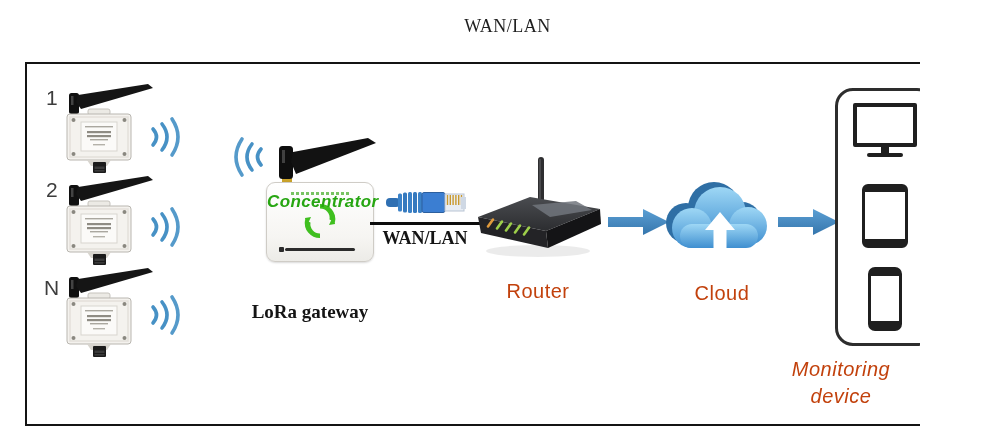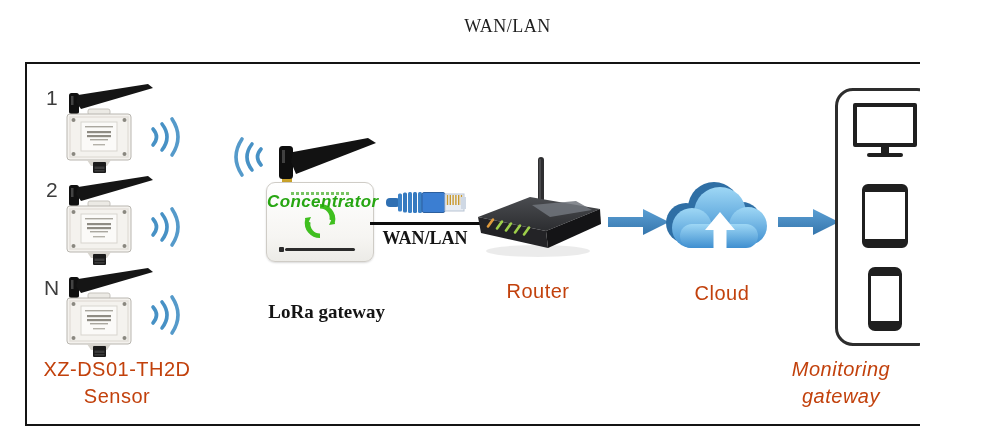--- a/index.html
+++ b/index.html
@@ -155,24 +155,20 @@
     </svg>
 
   <div class="sensor-num" style="left:44px;top:276px;">N</div>
   <svg class="svg-abs" style="left:60px;top:262px;" width="100" height="97" viewBox="0 0 100 97">
       <use href="#sensor-dev"></use>
     </svg>
   <svg class="svg-abs" style="left:148px;top:290px;" width="42" height="50" viewBox="0 0 42 50">
       <use href="#waves-right"></use>
     </svg>
 
-  <div class="dev-label" style="left:28px;top:356px;width:178px;">
-    <div>XZ-DS01-TH2D</div>
-    <div>Sensor</div>
-  </div>
 
   <svg class="svg-abs" style="left:226px;top:132px;" width="42" height="50" viewBox="0 0 42 50">
       <use href="#waves-left"></use>
     </svg>
 
   <svg class="svg-abs" style="left:264px;top:134px;" width="120" height="52" viewBox="0 0 120 52">
     <rect x="18" y="43" width="10" height="7" rx="1" fill="#c9a22a"></rect>
     <rect x="15" y="12" width="14" height="33" rx="3.5" fill="#0e0e0e"></rect>
     <rect x="18" y="16" width="3" height="13" fill="#5c5c5c" opacity=".65"></rect>
     <polygon points="27,28 29,18 104,4 112,9 32,40" fill="#121212"></polygon>
@@ -183,21 +179,21 @@
     <svg style="position:absolute;left:31px;top:18px;" width="44" height="40" viewBox="0 0 44 40">
       <path d="M22 3 a15 15 0 0 1 15 18 l-5.5 -2.5 a9.5 9.5 0 0 0 -9.5 -11 z" fill="#3fbf1f"></path>
       <polygon points="37,23 31,24 36,13" fill="#3fbf1f"></polygon>
       <path d="M22 37 a15 15 0 0 1 -15 -18 l5.5 2.5 a9.5 9.5 0 0 0 9.5 11 z" fill="#3fbf1f"></path>
       <polygon points="7,17 13,16 8,27" fill="#3fbf1f"></polygon>
     </svg>
     <div class="gw-brand">Concentrator</div>
     <div class="gw-slot"></div>
   </div>
 
-  <div class="serif-label" style="left:235px;top:301px;width:150px;font-size:19px;font-weight:600;text-align:right;">LoRa gateway</div>
+  <div class="serif-label" style="left:235px;top:301px;width:150px;font-size:19px;font-weight:600;">LoRa gateway</div>
 
   <div class="net-line"></div>
 
   <svg class="svg-abs" style="left:386px;top:185px;" width="82" height="36" viewBox="0 0 82 36">
     <rect x="0" y="13" width="14" height="9" rx="4" fill="#2f6fb2"></rect>
     <rect x="12" y="8.5" width="4" height="18" rx="1.5" fill="#3b82c8"></rect>
     <rect x="17" y="7.5" width="4" height="20" rx="1.5" fill="#3579be"></rect>
     <rect x="22" y="7" width="4" height="21" rx="1.5" fill="#3b82c8"></rect>
     <rect x="27" y="7" width="4" height="21" rx="1.5" fill="#3579be"></rect>
     <rect x="32" y="7" width="4" height="21" rx="1.5" fill="#3b82c8"></rect>
@@ -265,16 +261,16 @@
       <div class="screen"></div>
       <div class="neck"></div>
       <div class="base"></div>
     </div>
     <div class="icon-tablet"></div>
     <div class="icon-phone"></div>
   </div>
 
   <div class="dev-label" style="left:782px;top:356px;width:118px;font-style:italic;">
     <div>Monitoring</div>
-    <div>gateway</div>
+    <div>device</div>
   </div>
 
 </div>
 
 </body></html>

